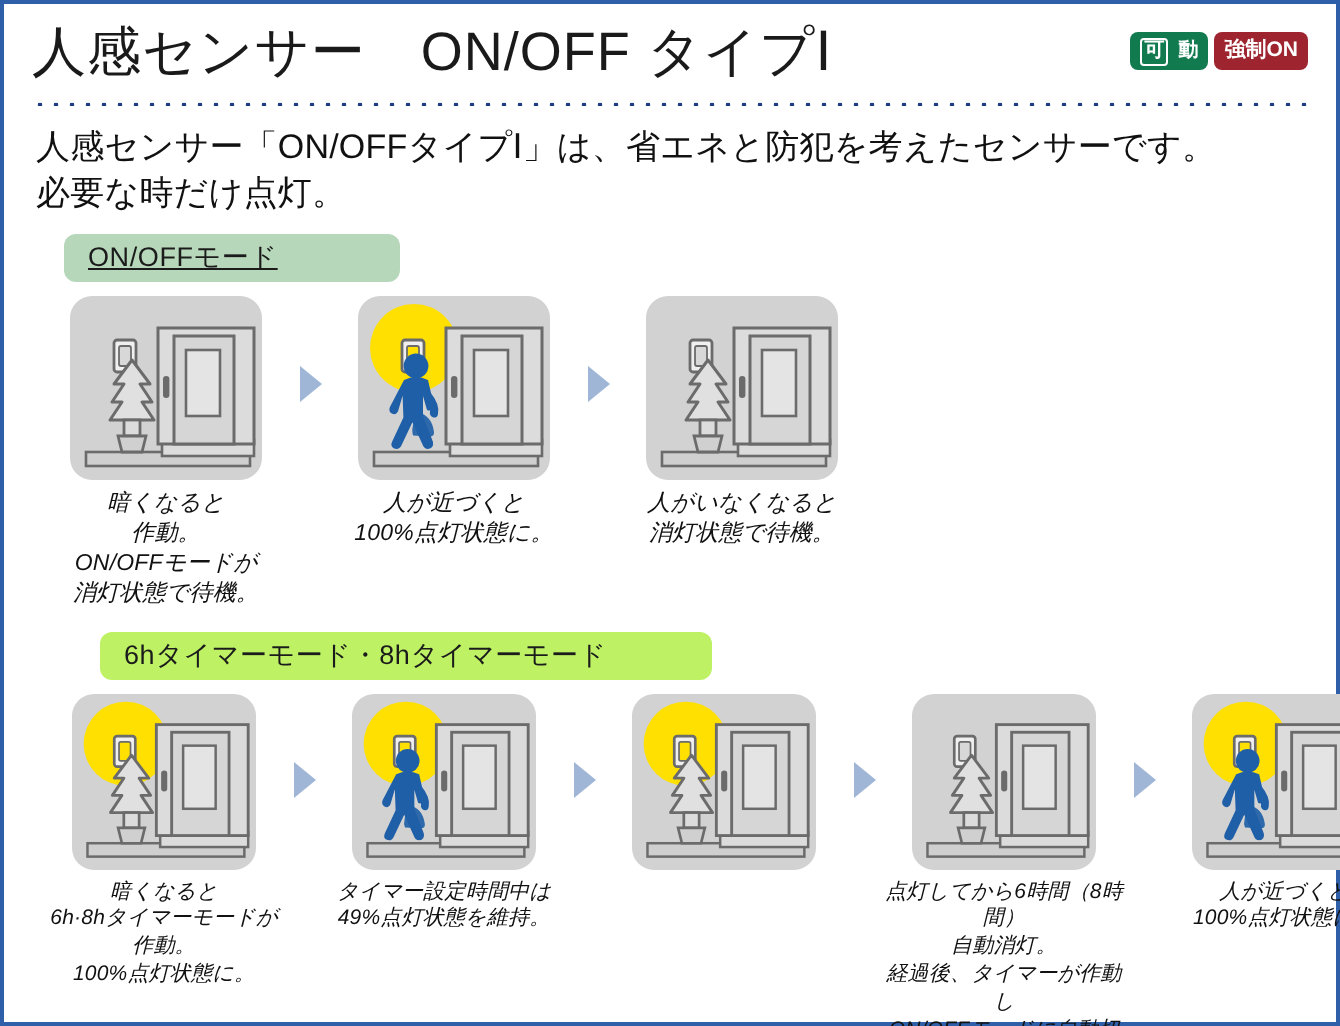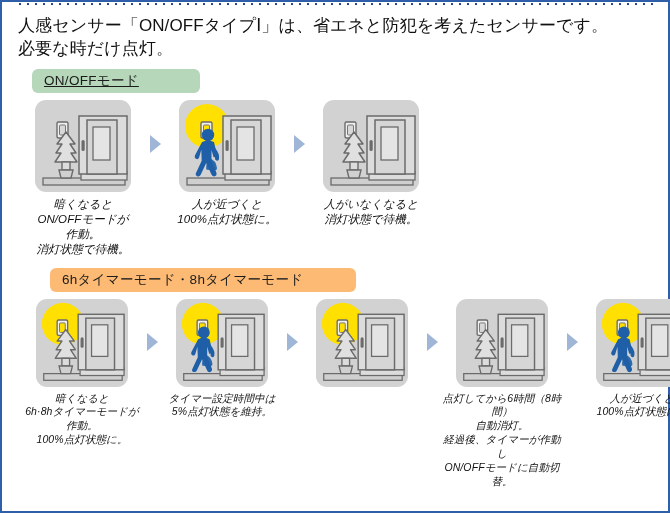--- a/index.html
+++ b/index.html
@@ -81,21 +81,21 @@
   .sec-head{
     margin-left:30px;
     display:inline-block;
     border-radius:6px;
     padding:3px 16px 3px 12px;
     font-size:13.5px;
     color:#1b1b1b;
     letter-spacing:.3px;
   }
   .sec-head.green{background:#b6d7b9;min-width:140px;text-decoration:underline;}
-  .sec-head.blue{background:#fdba74;min-width:278px;margin-left:48px;}
+  .sec-head.blue{background:#bef264;min-width:278px;margin-left:48px;}
 
   .row{
     display:flex;
     align-items:flex-start;
     margin-top:7px;
     padding-left:22px;
     font-style:italic;
   }
   .cell{
     display:flex;
@@ -127,20 +127,31 @@
     text-align:center;
     width:118px;
     letter-spacing:.1px;
   }
 </style>
 </head>
 <body>
 
 <div class="page">
 
+  <div class="header">
+    <div class="title">人感センサー　ON/OFF タイプⅠ</div>
+
+    <div class="badges">
+      <div class="badge badge-green">
+        <span class="boxed">可</span>
+        <span class="plain">動</span>
+      </div>
+      <div class="badge badge-red">強制ON</div>
+    </div>
+  </div>
 
   <div class="dotline"></div>
 
   <div class="lead">
     <div>人感センサー「ON/OFFタイプⅠ」は、省エネと防犯を考えたセンサーです。</div>
     <div>必要な時だけ点灯。</div>
   </div>
 
   <div class="section">
     <div class="sec-head green">ON/OFFモード</div>
@@ -163,22 +174,22 @@
     <rect x="24.5" y="25" width="6" height="10" rx="1" fill="#d8d8d8" stroke="#6b6b6b" stroke-width="0.9"></rect>
 
     <g>
     <path d="M22 44 l9 -12 l9 12 h-5 l6 9 h-5 l6 9 h-22 l6 -9 h-5 l6 -9 z" fill="#e0e0e0" stroke="#6b6b6b" stroke-width="1.5" stroke-linejoin="round"></path>
     <rect x="27" y="62" width="8" height="8" fill="#dcdcdc" stroke="#6b6b6b" stroke-width="1.4"></rect>
     <path d="M24 70 h14 l-2 8 h-10 z" fill="#d0d0d0" stroke="#6b6b6b" stroke-width="1.4"></path>
   </g>
   </svg></div>
          <div class="caption">
             <div>暗くなると</div>
+            <div>作動。</div>
             <div>ON/OFFモードが</div>
-            <div>作動。</div>
             <div>消灯状態で待機。</div>
           </div>
        </div>
         <div class="arrow">
           <svg width="16" height="22" viewBox="0 0 16 22">
     <path d="M3 2 L14 11 L3 20 Z" fill="#9fb6d6"></path>
   </svg>
         </div>
         <div class="cell">
          <div class="panel">
@@ -304,21 +315,21 @@
 
     <g fill="#1f5fa8">
     <circle cx="29" cy="35" r="6.2"></circle>
     <path d="M23 42 q6 -3 12 0 l3 13 q-1 3 -3.5 2 l-2 -7 l0 10 l5 13 q0.5 3 -2.5 3.5 q-2 0 -2.8 -2.4 l-5 -11 l-5.5 11.6 q-1.2 2.4 -3.6 1.5 q-2.2 -1 -1 -3.4 l5.6 -12 l-0.4 -11 l-2.2 7.6 q-1 2.5 -3.2 1.4 q-1.8 -1 -1 -3.2 z"></path>
     <path d="M36 48 q5 6 4 11 q-0.4 2.4 -2.6 1.6 q-1.8 -0.8 -1.4 -2.8 z"></path>
     <path d="M30 58 q7 2 8 10 q0.2 2.4 -2.4 2.2 l-8 -0.4 q-1.6 -3.6 2.4 -11.8 z" opacity="0.92"></path>
   </g>
   </svg></div>
          <div class="caption" style="width: 124px; font-size: 10.5px;">
             <div>タイマー設定時間中は</div>
-            <div>5%点灯状態を維持。</div>
+            <div>49%点灯状態を維持。</div>
           </div>
        </div>
         <div class="arrow" style="width: 20px; margin-top: 32px;">
           <svg width="16" height="22" viewBox="0 0 16 22">
     <path d="M3 2 L14 11 L3 20 Z" fill="#9fb6d6"></path>
   </svg>
         </div>
         <div class="cell">
          <div class="panel" style="width: 92px; height: 88px;">
   <svg width="92" height="88" viewBox="0 0 96 92">

